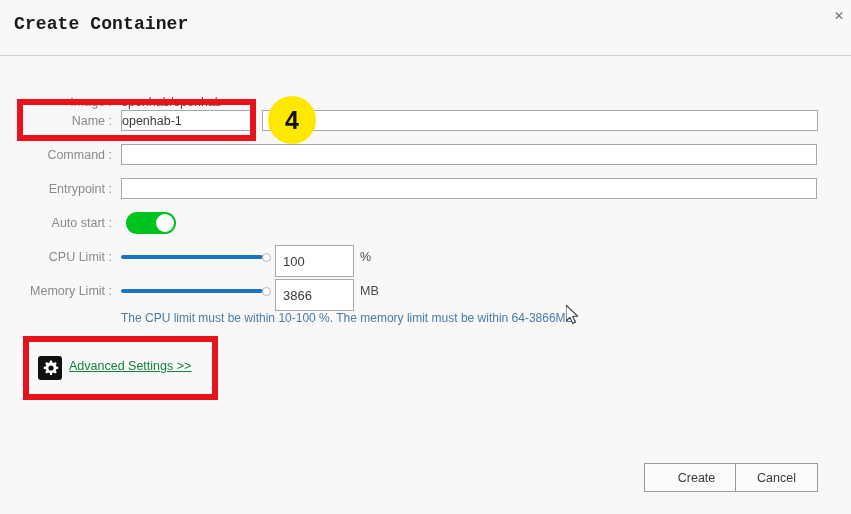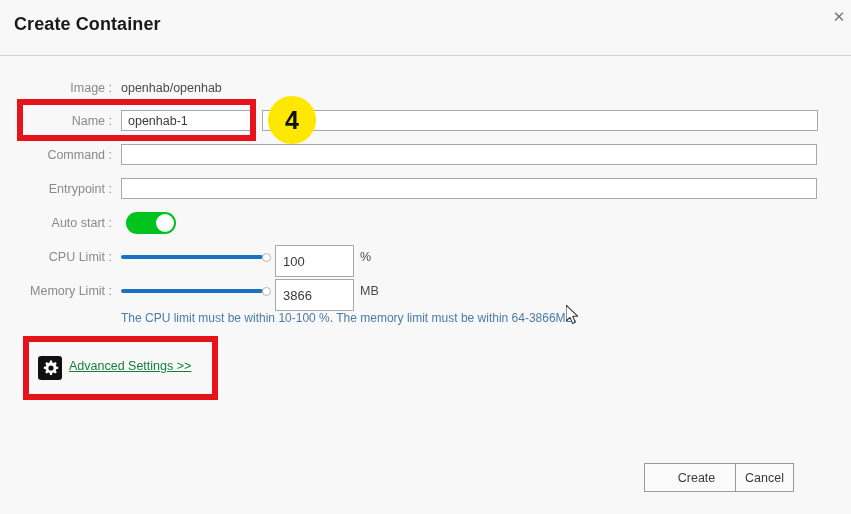--- a/index.html
+++ b/index.html
@@ -23,20 +23,21 @@
     background: #f8f8f8;
   }
 
   
   #titlebar {
     position: absolute;
     left: 0; top: 0;
     width: 851px; height: 55px;
     background: #f8f8f8;
     border-bottom: 1px solid #d0d0d0;
+    font-family: Liberation Mono, monospace;
   }
   #dialog-title {
     position: absolute;
     left: 14px; top: 14px;
     font-size: 18px;
     font-weight: bold;
     color: #1a1a1a;
     letter-spacing: 0.1px;
   }
   #close-btn {
@@ -82,21 +83,21 @@
     left: 121px;
     top: 2px;
     width: 696px;
     height: 21px;
     box-sizing: border-box;
     border: 1px solid #a8a8a8;
     background: #ffffff;
     font-family: "Liberation Sans", sans-serif;
     font-size: 12.5px;
     color: #3a3a3a;
-    padding: 0 6px;
+    padding: 0 0;
     outline: none;
   }
   .text-input.named {
     width: 135px;
   }
 
   
   .toggle {
     position: absolute;
     left: 126px;
@@ -207,21 +208,21 @@
     height: 29px;
     box-sizing: border-box;
     border: 1px solid #9a9a9a;
     background: #fbfbfb;
     font-family: "Liberation Sans", sans-serif;
     font-size: 12.5px;
     color: #3a3a3a;
     cursor: pointer;
   }
   #create-button { left: 644px; width: 105px; }
-  #cancel-button { left: 735px; width: 59px; }
+  #cancel-button { left: 735px; width: 83px; }
 
   
   .annot-box {
     position: absolute;
     border: 6px solid #e8121a;
     box-sizing: border-box;
     pointer-events: none;
   }
   #annot-name-box  { left: 17px;  top: 99px;  width: 239px; height: 42px; }
   #annot-adv-box   { left: 23px;  top: 336px; width: 195px; height: 64px; }
@@ -256,21 +257,21 @@
 </head>
 <body>
 
 <div id="dialog">
 
   <div id="titlebar">
     <div id="dialog-title">Create Container</div>
     <div id="close-btn">✕</div>
   </div>
 
-  <div class="form-row" style="top:75px;">
+  <div class="form-row" style="top:89px;">
     <div class="row-label">Image :</div>
     <div class="row-static-value">openhab/openhab</div>
   </div>
 
   <div class="form-row" style="top:108px;">
     <div class="row-label">Name :</div>
     <input class="text-input named" type="text" value="openhab-1" style="">
   </div>
 
   <div class="form-row" style="top:108px;">

